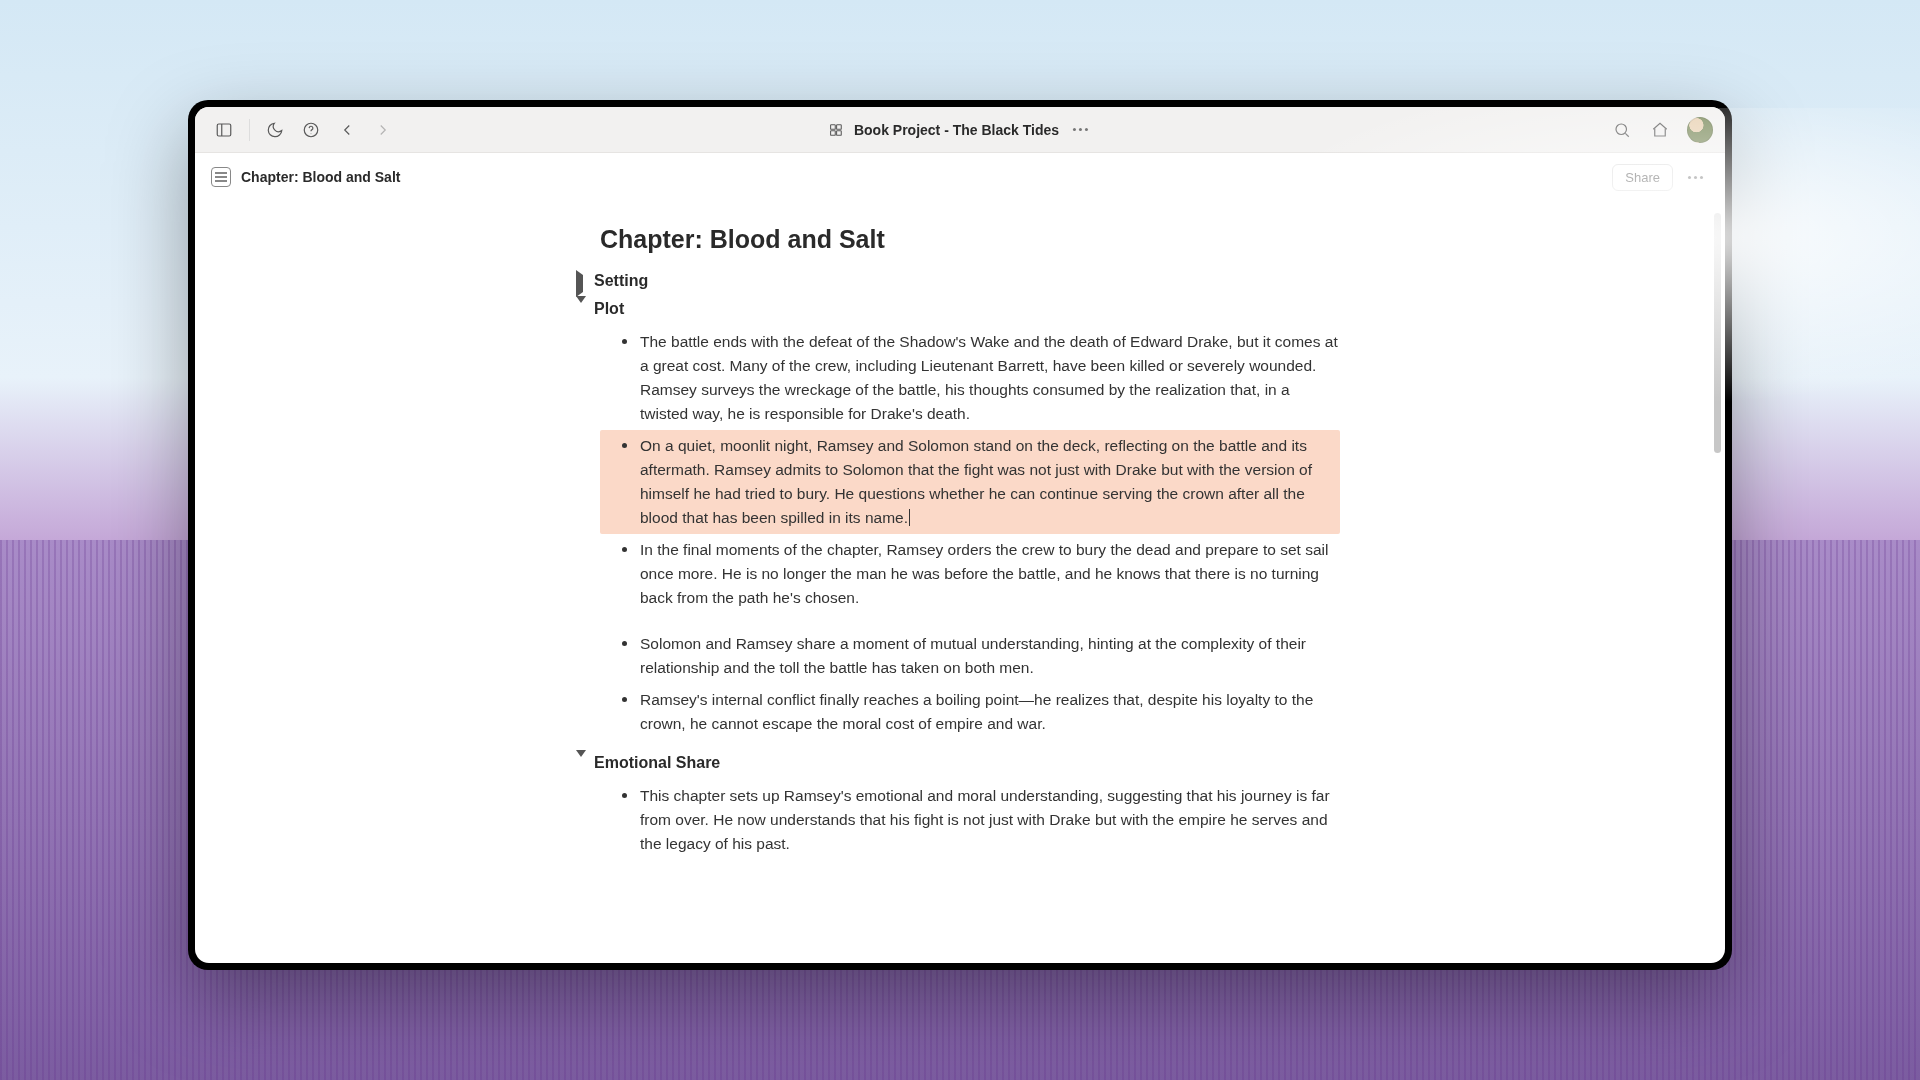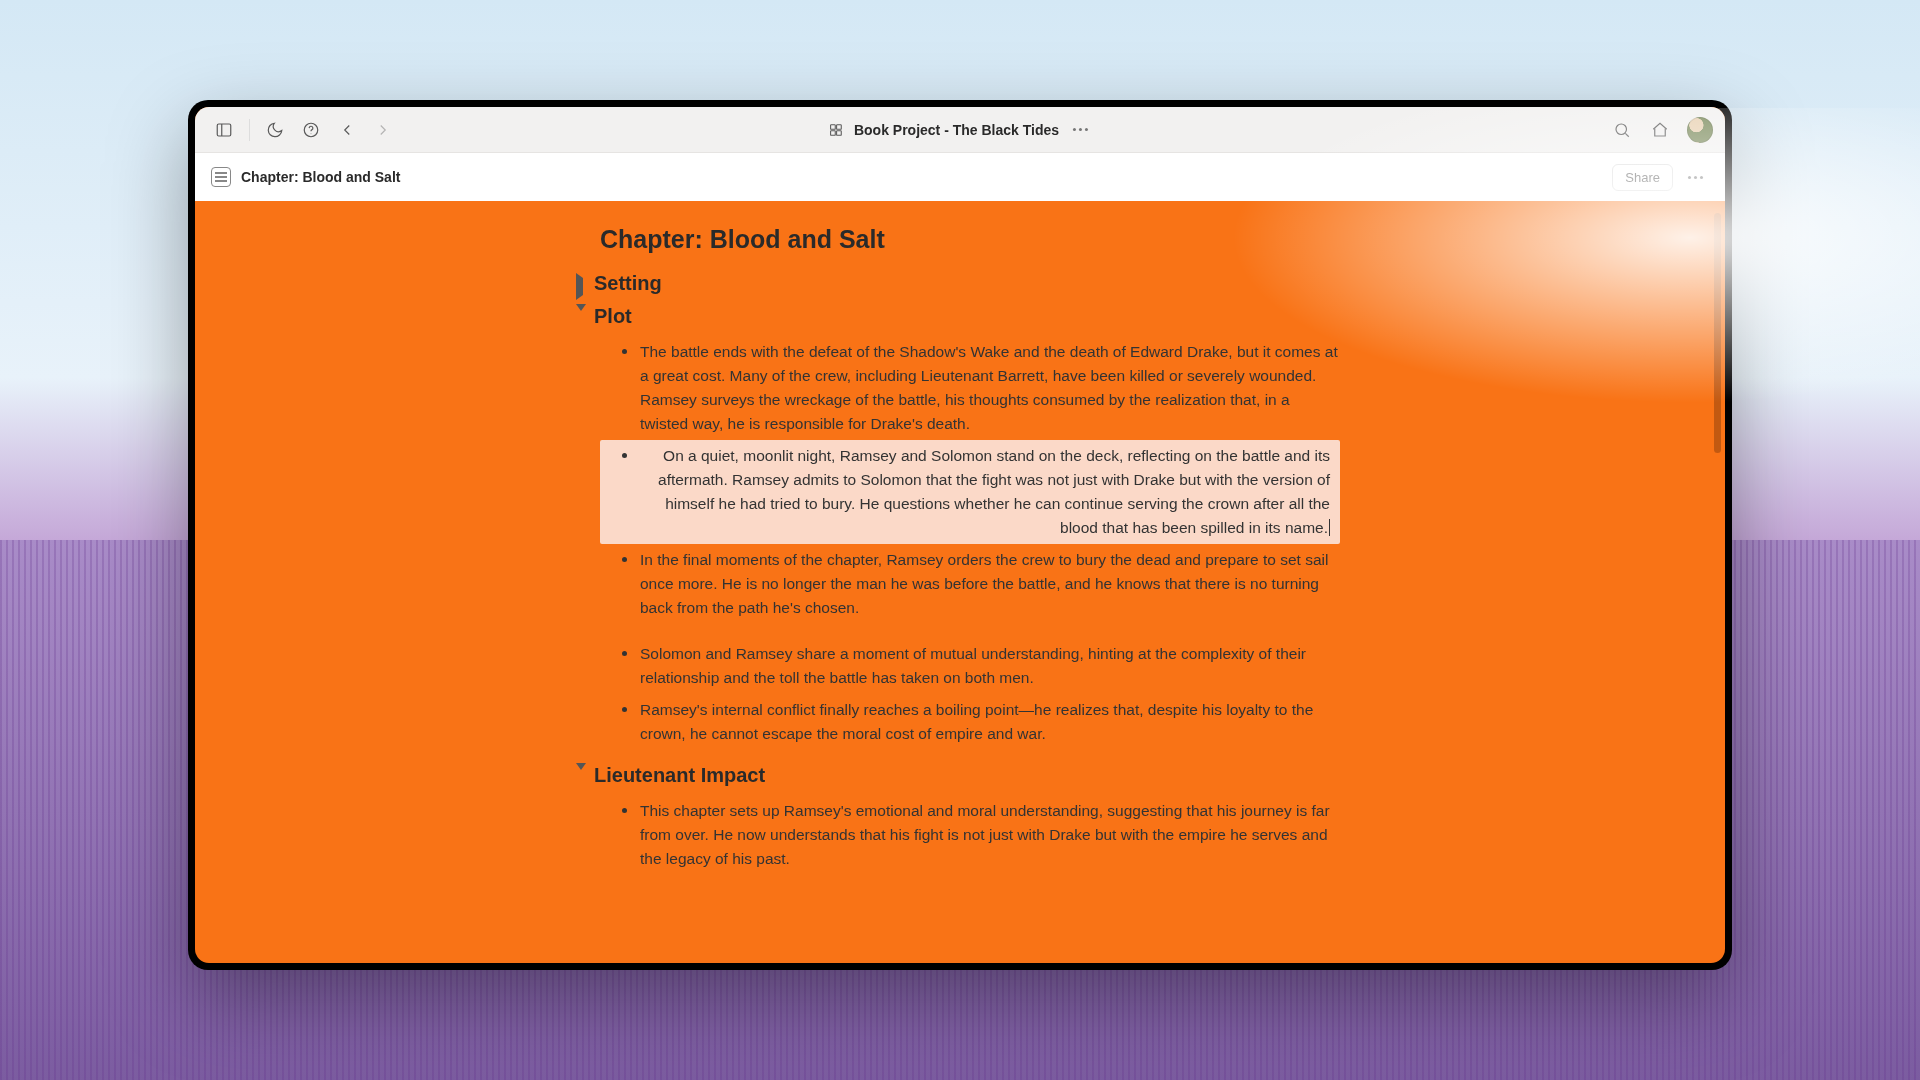--- a/index.html
+++ b/index.html
@@ -20,21 +20,21 @@
     content:""; position:absolute; right:0; top:10%; width:40%; height:30%;
     background: radial-gradient(ellipse at 70% 40%, rgba(255,255,255,.9), rgba(255,255,255,0) 60%);
   }
 
   .window-frame {
     position:absolute; left:188px; top:100px; width:1544px; height:870px;
     background:#000; border-radius:20px; padding:7px;
     box-shadow: 0 30px 80px rgba(0,0,0,.35);
   }
   .window {
-    width:100%; height:100%; background:#f97316; border-radius:14px; overflow:hidden;
+    width:100%; height:100%; background:#ffffff; border-radius:14px; overflow:hidden;
     display:flex; flex-direction:column;
   }
 
   .titlebar {
     height:46px; background:#f2f1f0; border-bottom:1px solid #e6e4e2;
     display:flex; align-items:center; padding:0 12px; position:relative;
   }
   .tb-left { display:flex; align-items:center; gap:2px; }
   .tb-btn { width:34px; height:34px; display:flex; align-items:center; justify-content:center; border-radius:8px; color:#5a5a5a; cursor:pointer; }
   .tb-btn svg { width:18px; height:18px; stroke:#5a5a5a; stroke-width:1.6; fill:none; }
@@ -59,26 +59,26 @@
 
   .content-wrap { flex:1; overflow-y:auto; position:relative; }
   .content { max-width:760px; margin:0 auto; padding:18px 0 40px; color:#2a2a2a; }
   .page-title { font-size:25px; font-weight:700; margin:6px 0 18px 20px; }
 
   .section { margin:10px 0 4px; }
   .section-header { display:flex; align-items:center; gap:6px; cursor:pointer; margin-left:-4px; }
   .disclosure { width:12px; height:12px; display:inline-block; }
   .tri-right { width:0; height:0; border-top:5px solid transparent; border-bottom:5px solid transparent; border-left:7px solid #555; }
   .tri-down { width:0; height:0; border-left:5px solid transparent; border-right:5px solid transparent; border-top:7px solid #555; }
-  .section-title { font-size:20px; font-weight:700; }
+  .section-title { font-size:16px; font-weight:700; }
 
   ul.bullets { list-style:none; margin:8px 0 14px 38px; }
   ul.bullets li { position:relative; padding:4px 0 4px 22px; font-size:15.5px; line-height:1.55; color:#333; }
   ul.bullets li::before { content:""; position:absolute; left:4px; top:13px; width:5px; height:5px; border-radius:50%; background:#333; }
-  ul.bullets li.highlighted { background:#fbd9c8; border-radius:2px; margin-left:-18px; padding-left:40px; padding-right:10px;text-align:right; }
+  ul.bullets li.highlighted { background:#fbd9c8; border-radius:2px; margin-left:-18px; padding-left:40px; padding-right:10px; }
   ul.bullets li.highlighted::before { left:22px; }
   .cursor-bar { display:inline-block; width:1px; height:17px; background:#333; vertical-align:-3px; margin-left:1px; }
 
   .scrollbar-indicator { position:absolute; right:4px; top:12px; width:7px; height:240px; background:rgba(0,0,0,.22); border-radius:4px; }
 </style>
 </head>
 <body>
 
 <div class="desktop">
   <div class="window-frame">
@@ -188,21 +188,21 @@
               </div>
               <div class="section">
                 <ul class="bullets">
                   <li>Solomon and Ramsey share a moment of mutual understanding, hinting at the complexity of their relationship and the toll the battle has taken on both men.</li>
                   <li>Ramsey's internal conflict finally reaches a boiling point—he realizes that, despite his loyalty to the crown, he cannot escape the moral cost of empire and war.</li>
                 </ul>
               </div>
               <div class="section">
                 <div class="section-header">
                   <span class="disclosure"><span class="tri-down"></span></span>
-                  <span class="section-title">Lieutenant Impact</span>
+                  <span class="section-title">Emotional Share</span>
                 </div>
                 <ul class="bullets">
                   <li>This chapter sets up Ramsey's emotional and moral understanding, suggesting that his journey is far from over. He now understands that his fight is not just with Drake but with the empire he serves and the legacy of his past.</li>
                 </ul>
               </div>
             </div>
         </div>
       </div>
 
     </div>

